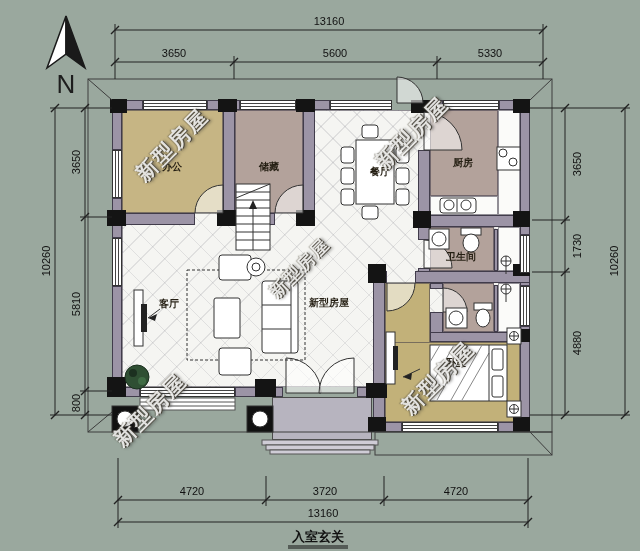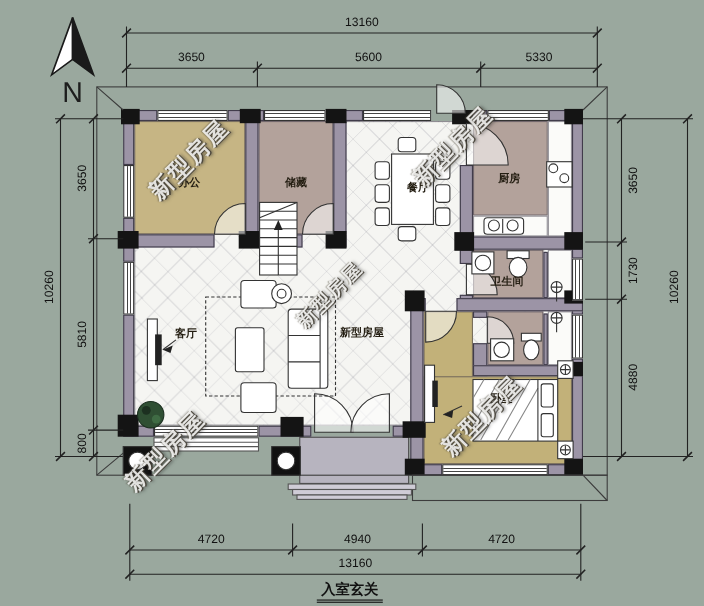--- a/index.html
+++ b/index.html
@@ -249,21 +249,21 @@
   <span class="lbl" style="left:490px;top:53px">5330</span>
   <span class="lbl v" style="left:46px;top:261px">10260</span>
   <span class="lbl v" style="left:76px;top:162px">3650</span>
   <span class="lbl v" style="left:76px;top:304px">5810</span>
   <span class="lbl v" style="left:76px;top:403px">800</span>
   <span class="lbl v" style="left:577px;top:164px">3650</span>
   <span class="lbl v" style="left:577px;top:246px">1730</span>
   <span class="lbl v" style="left:577px;top:343px">4880</span>
   <span class="lbl v" style="left:614px;top:261px">10260</span>
   <span class="lbl" style="left:192px;top:491px">4720</span>
-  <span class="lbl" style="left:325px;top:491px">4940</span>
+  <span class="lbl" style="left:325px;top:491px">3720</span>
   <span class="lbl" style="left:456px;top:491px">4720</span>
   <span class="lbl" style="left:323px;top:513px">13160</span>
 
   <span class="lbl room-lbl" style="left:172px;top:167px">办公</span>
   <span class="lbl room-lbl" style="left:269px;top:167px">储藏</span>
   <span class="lbl room-lbl" style="left:380px;top:172px">餐厅</span>
   <span class="lbl room-lbl" style="left:463px;top:163px">厨房</span>
   <span class="lbl room-lbl sm" style="left:461px;top:257px">卫生间</span>
   <span class="lbl room-lbl" style="left:169px;top:304px">客厅</span>
   <span class="lbl room-lbl" style="left:329px;top:303px">新型房屋</span>

